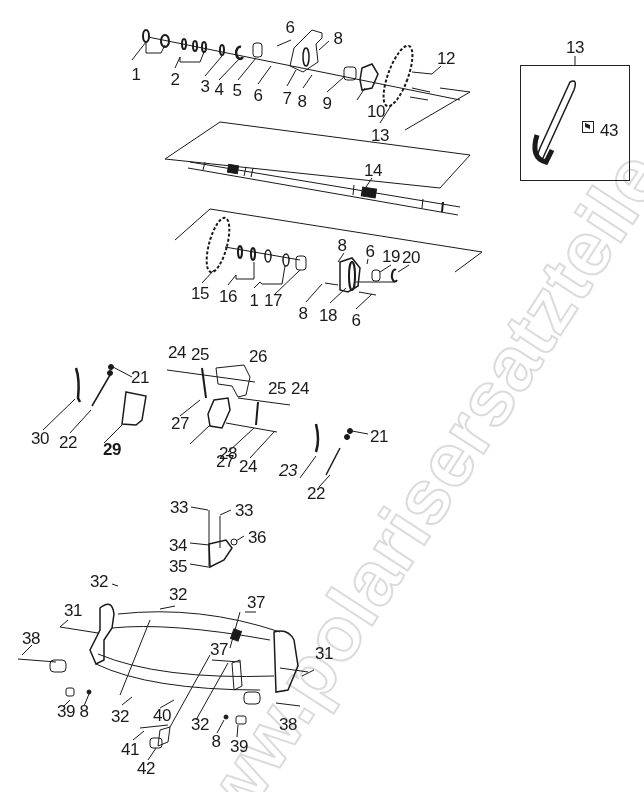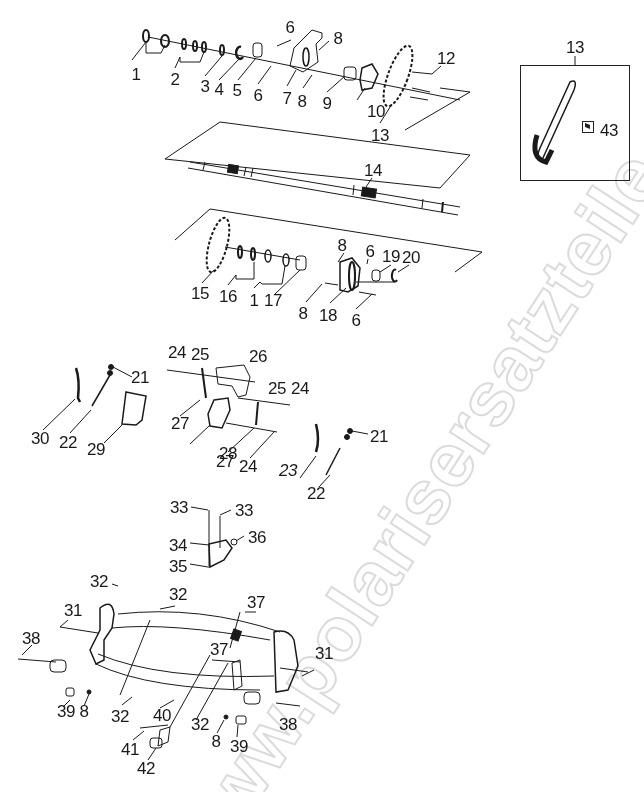--- a/index.html
+++ b/index.html
@@ -237,21 +237,21 @@
       <span class="lbl" style="left: 356px; top: 320px;">6</span>
       <span class="lbl" style="left: 177px; top: 352px;">24</span>
       <span class="lbl" style="left: 200px; top: 354px;">25</span>
       <span class="lbl" style="left: 258px; top: 356px;">26</span>
       <span class="lbl" style="left: 140px; top: 377px;">21</span>
       <span class="lbl" style="left: 277px; top: 388px;">25</span>
       <span class="lbl" style="left: 300px; top: 388px;">24</span>
       <span class="lbl" style="left: 180px; top: 423px;">27</span>
       <span class="lbl" style="left: 40px; top: 438px;">30</span>
       <span class="lbl" style="left: 68px; top: 442px;">22</span>
-      <span class="lbl" style="left: 96px; top: 449px;">29</span>
+      <span class="lbl" style="left: 112px; top: 449px; font-weight: bold;">29</span>
       <span class="lbl" style="left: 188px; top: 453px; margin-left: 40px;">28</span>
       <span class="lbl" style="left: 379px; top: 436px;">21</span>
       <span class="lbl" style="left: 225px; top: 461px;">27</span>
       <span class="lbl" style="left: 248px; top: 466px;">24</span>
       <span class="lbl" style="left: 288px; top: 470px; font-style: italic;">23</span>
       <span class="lbl" style="left: 316px; top: 493px;">22</span>
       <span class="lbl" style="left: 179px; top: 507px;">33</span>
       <span class="lbl" style="left: 244px; top: 510px;">33</span>
       <span class="lbl" style="left: 178px; top: 545px;">34</span>
       <span class="lbl" style="left: 257px; top: 537px;">36</span>

